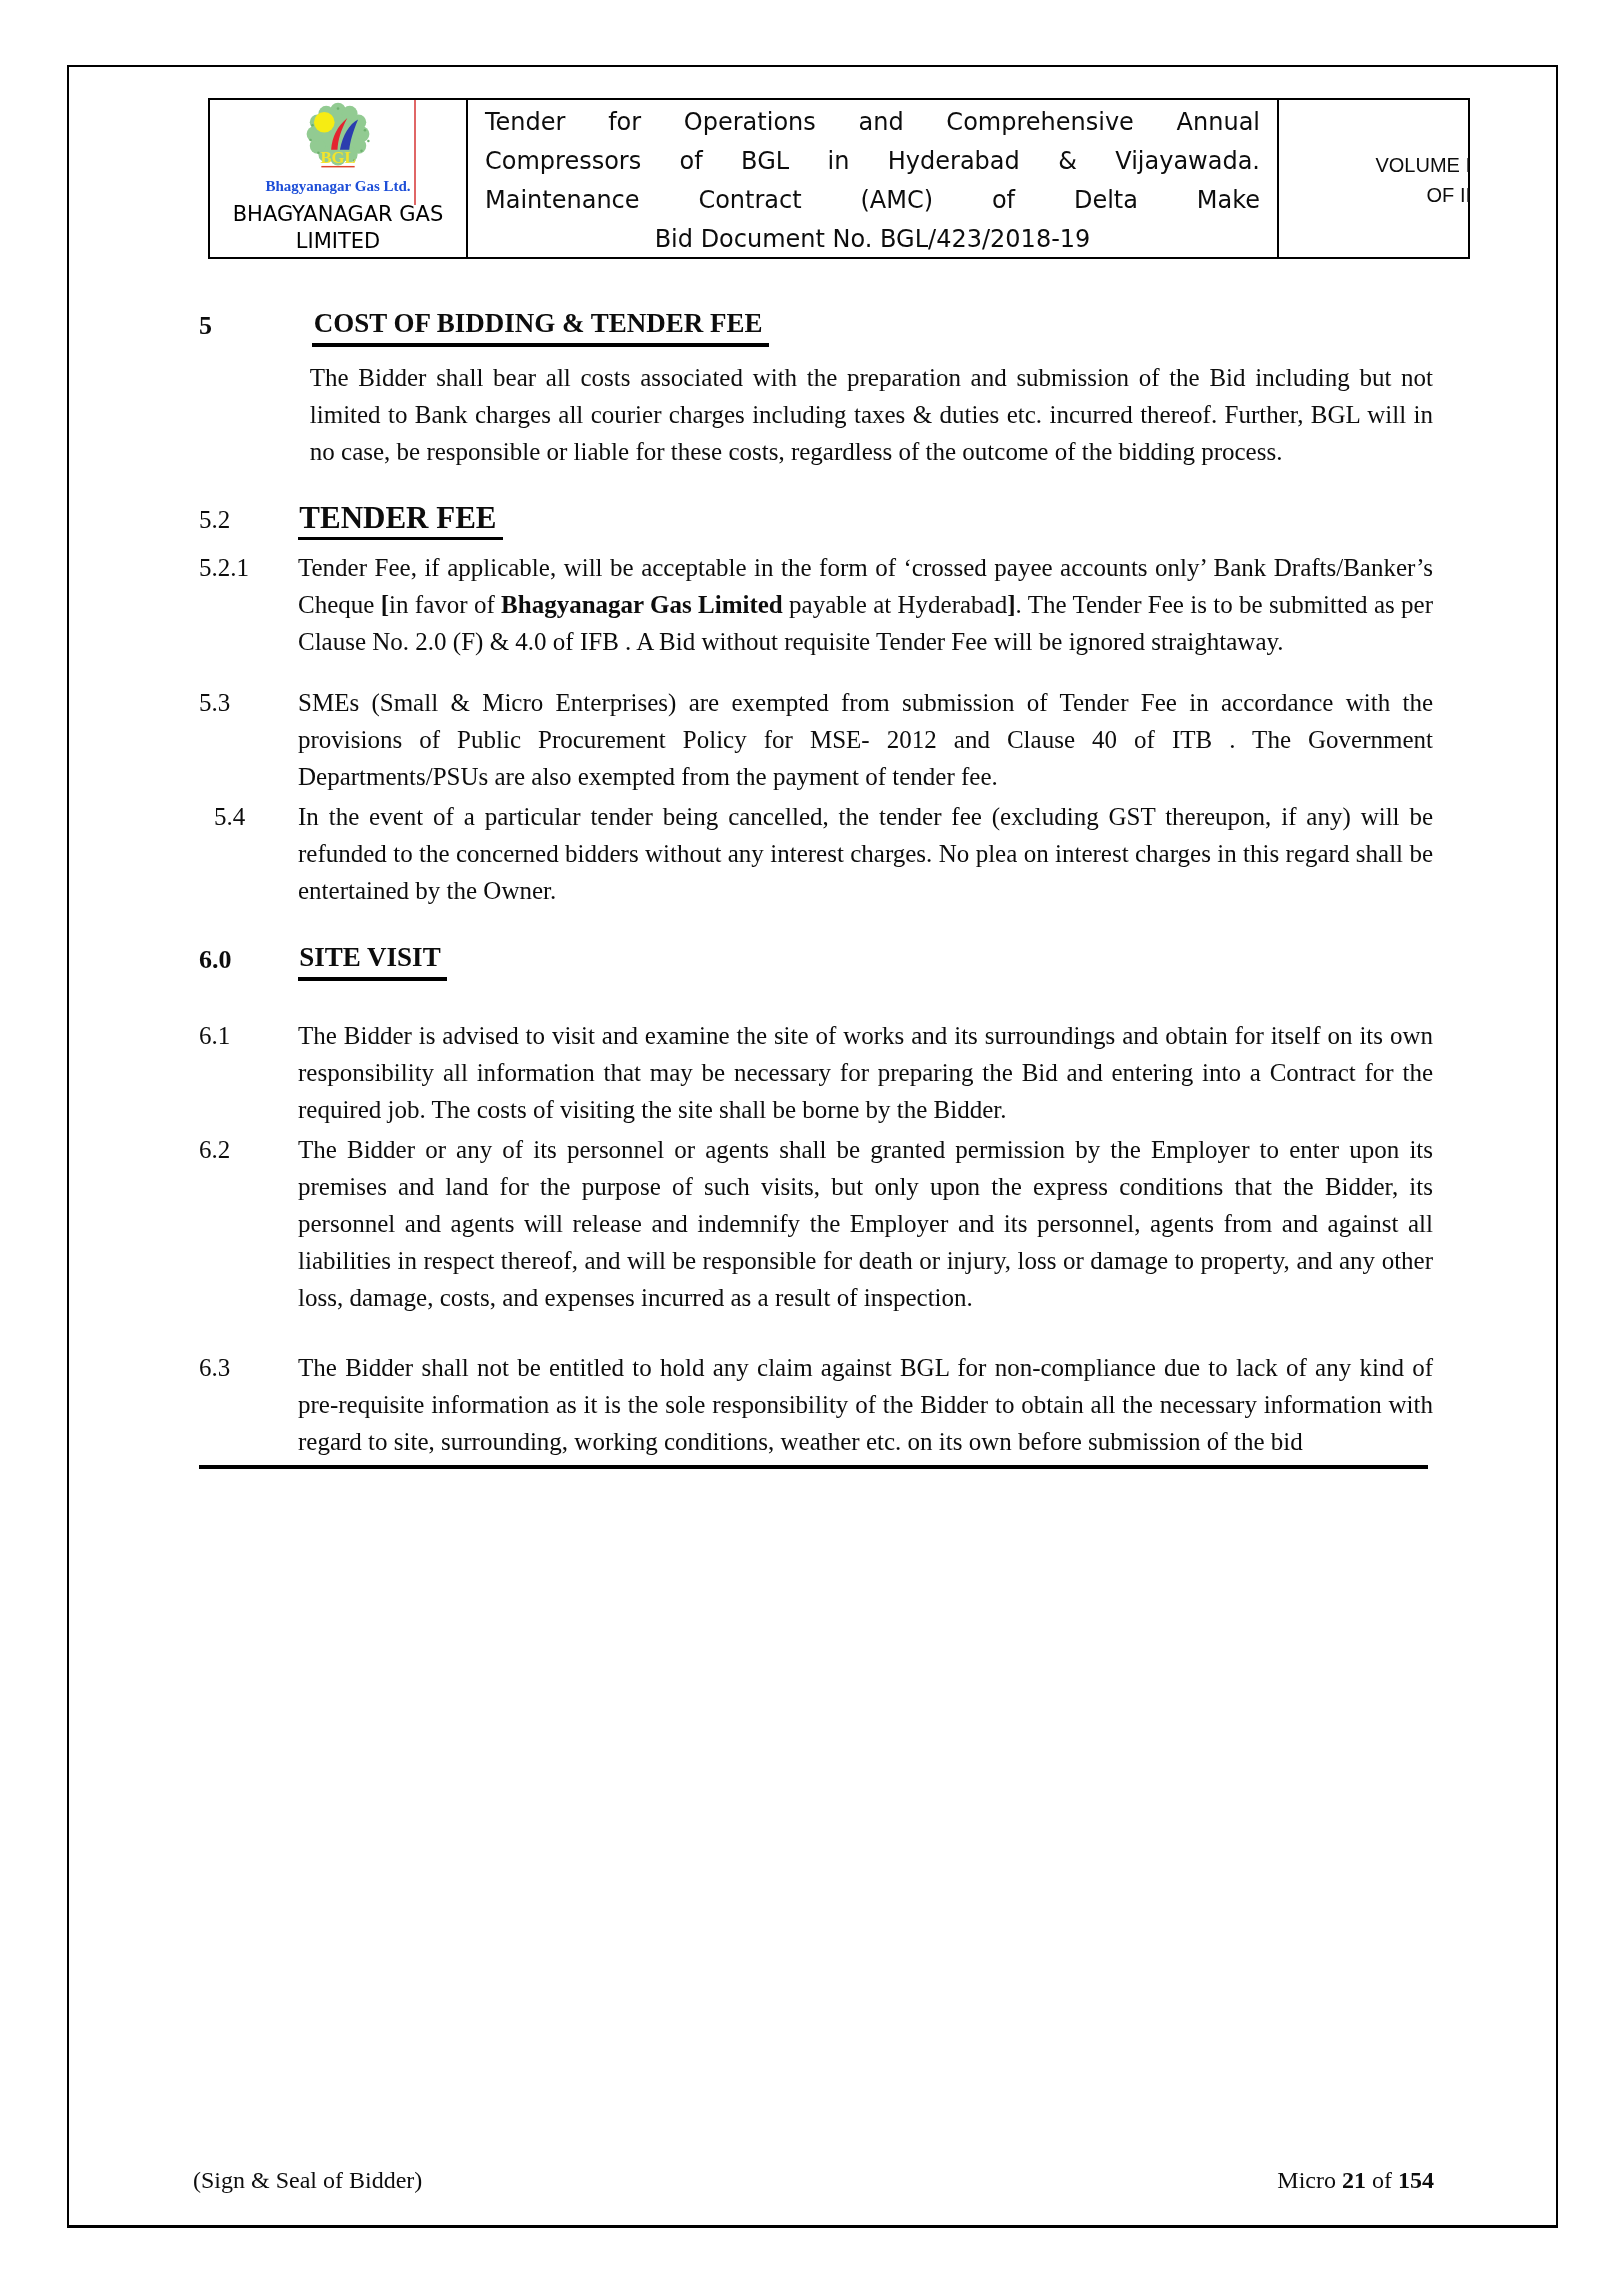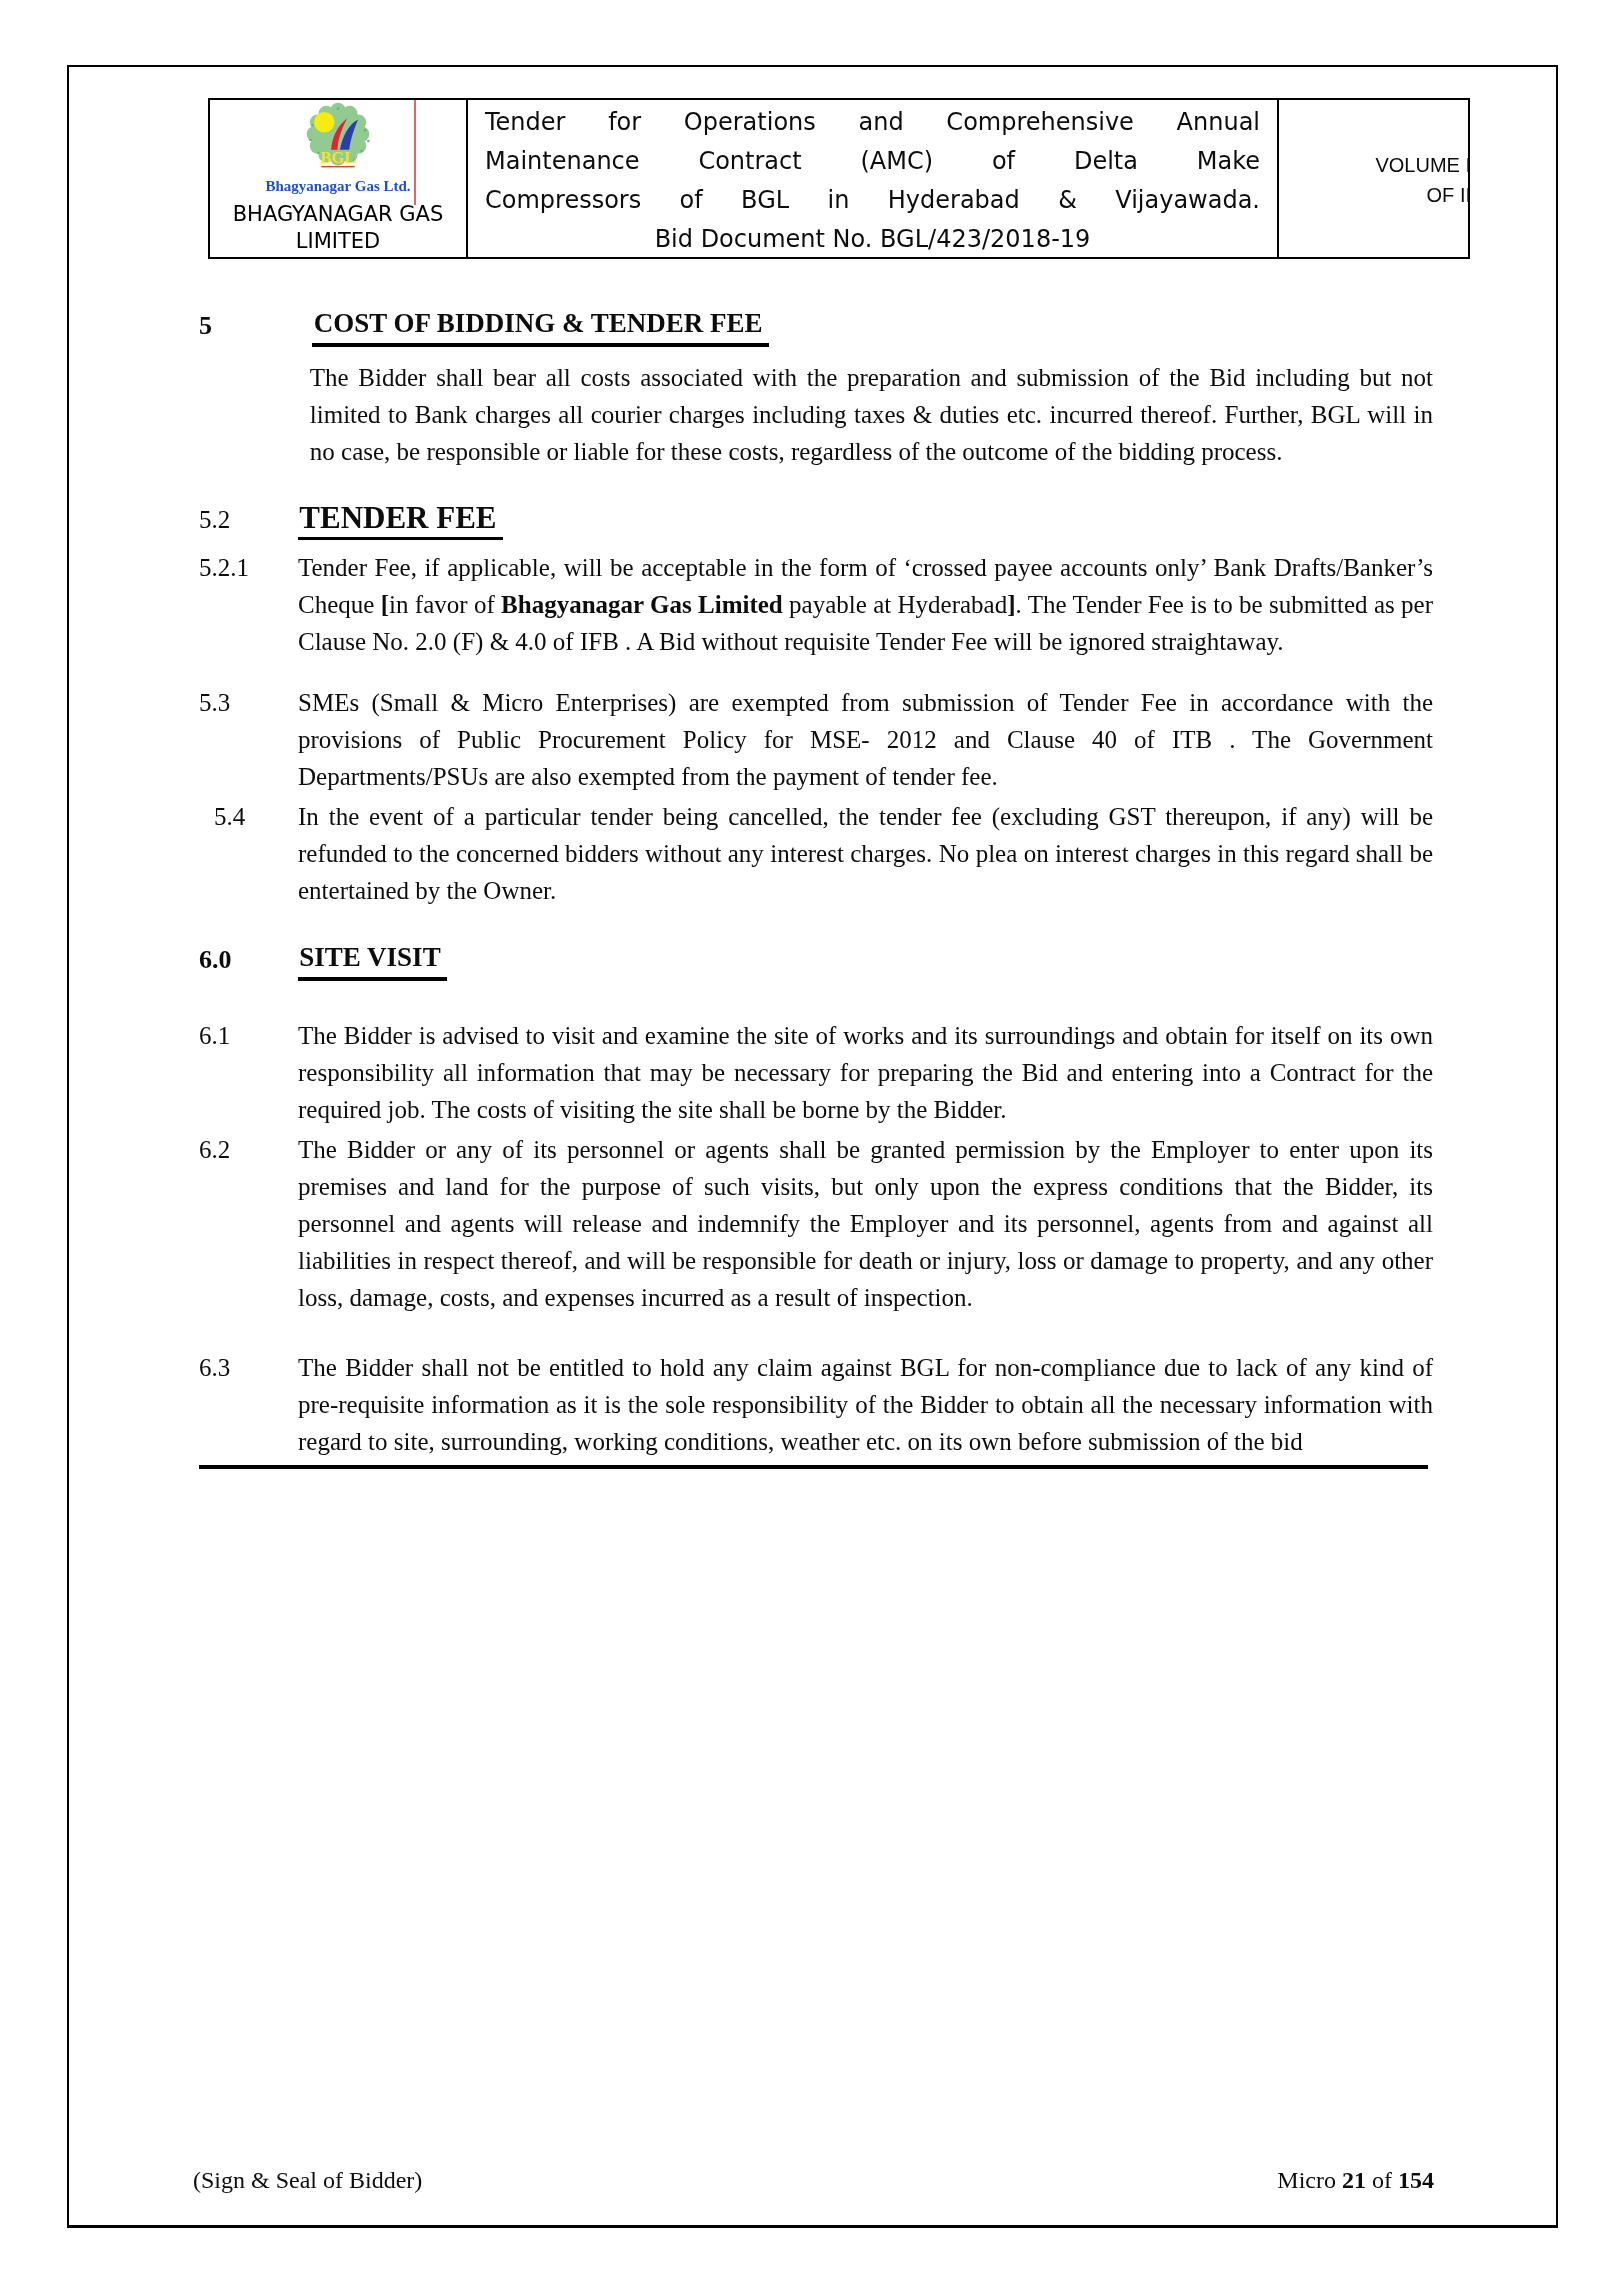--- a/index.html
+++ b/index.html
@@ -91,22 +91,22 @@
           <div class="logo-caption" style="color: #1d4ed8;">Bhagyanagar Gas Ltd.</div>
           <div class="org-name">
             <div>BHAGYANAGAR GAS</div>
             <div>LIMITED</div>
           </div>
           <div class="red-divider" style="background: rgb(224, 102, 102);"></div>
         </div>
 
         <div class="hdr-cell cell-title" id="titleCell">
             <div class="just">Tender for Operations and Comprehensive Annual</div>
+            <div class="just">Compressors of BGL in Hyderabad &amp; Vijayawada.</div>
             <div class="just">Maintenance Contract (AMC) of Delta Make</div>
-            <div class="just">Compressors of BGL in Hyderabad &amp; Vijayawada.</div>
             <div class="cent">Bid Document No. BGL/423/2018-19</div>
           </div>
 
         <div class="hdr-cell cell-volume">
           <div>VOLUME I</div>
           <div>OF II</div>
         </div>
       </div>
 
       <div class="content" id="contentArea" style="margin-top:192px">

